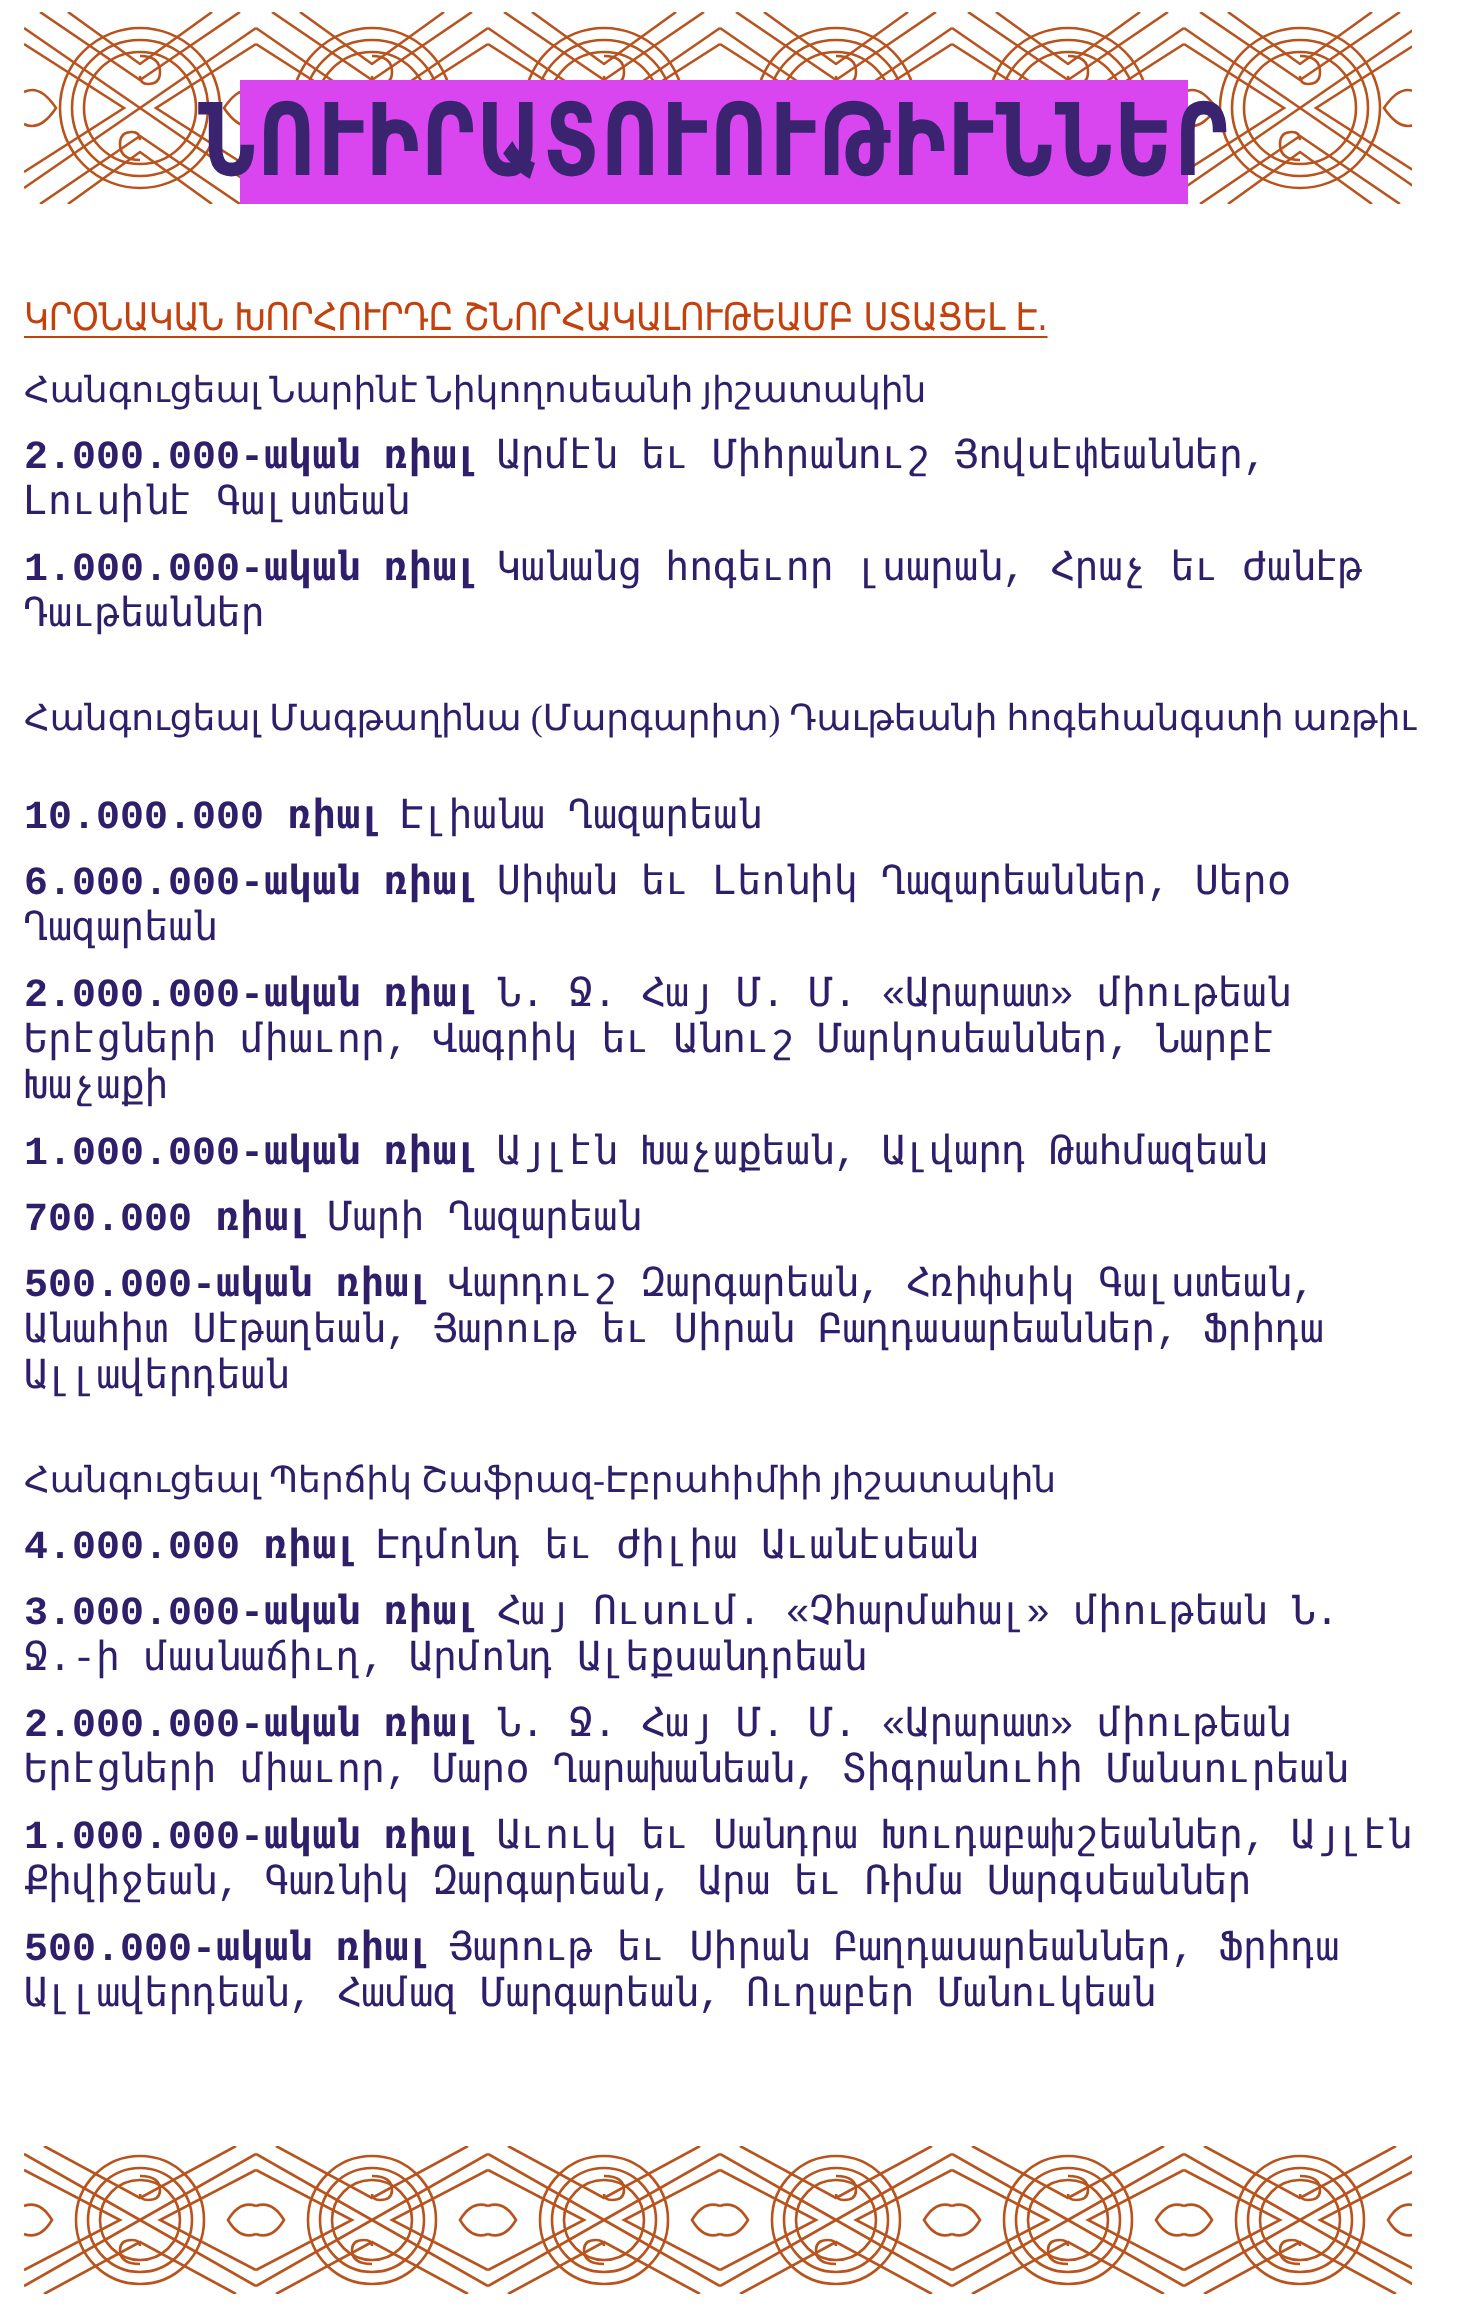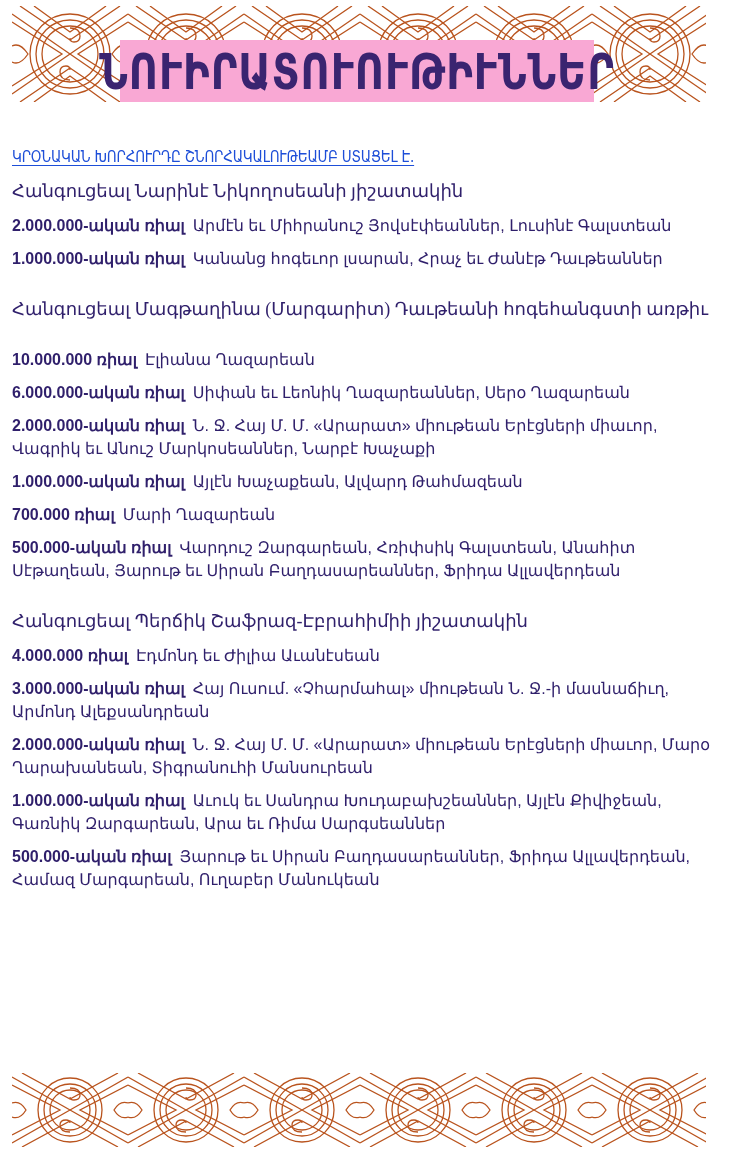--- a/index.html
+++ b/index.html
@@ -3,31 +3,31 @@
 <meta charset="utf-8">
 <style>
   html, body { margin: 0; padding: 0; background: #ffffff; }
   body { width: 730px; height: 1161px; position: relative; overflow: hidden;
          font-family: "DejaVu Serif", "Liberation Serif", serif; color: #2f1f6b; }
   .band { position: absolute; left: 12px; width: 694px; }
   .band svg { display: block; width: 100%; height: 100%; }
   #top-band { top: 6px; height: 96px; }
   #bottom-band { top: 1073px; height: 74px; }
   .title-box { position: absolute; left: 120px; top: 40px; width: 474px; height: 62px;
-               background: #f9a8d4; display: flex; align-items: center; justify-content: center; }
+               background: #d946ef; display: flex; align-items: center; justify-content: center; }
   .title { font-family: "DejaVu Sans", sans-serif; font-weight: bold; font-size: 40px;
            letter-spacing: 1px; color: #3a2470; transform: scaleY(1.25); white-space: nowrap; }
   .content { position: absolute; left: 12px; top: 148px; width: 700px; }
-  .main-heading { font-family: "DejaVu Sans Condensed", "DejaVu Sans", sans-serif; font-size: 15px;
+  .main-heading { font-family: "DejaVu Sans Condensed", "DejaVu Sans", sans-serif; font-size: 19px;
                   text-decoration: underline; text-underline-offset: 3px; margin: 0 0 14px 0;
-                  color: #1d4ed8; letter-spacing: -0.2px; }
+                  color: #c2410c; letter-spacing: -0.2px; }
   .section { margin-bottom: 28px; }
   .section-heading { font-family: "Liberation Serif", serif; font-size: 18px; 
                      text-underline-offset: 3px; margin: 0 0 12px 0; color: #2f1f6b; }
-  .entry { font-family: Liberation Sans, sans-serif; font-size: 16px; line-height: 23px; margin: 0 0 10px 0; }
+  .entry { font-family: Liberation Mono, monospace; font-size: 20px; line-height: 23px; margin: 0 0 10px 0; }
   .amount { font-weight: bold; margin-right: 8px; }
   .donors { font-weight: normal; }
 </style>
 </head>
 <body>
 
 <div class="band" id="top-band">
   <svg viewBox="0 0 694 96" preserveAspectRatio="none">
     <defs>
       <pattern id="knotTop" x="0" y="0" width="116" height="96" patternUnits="userSpaceOnUse">

